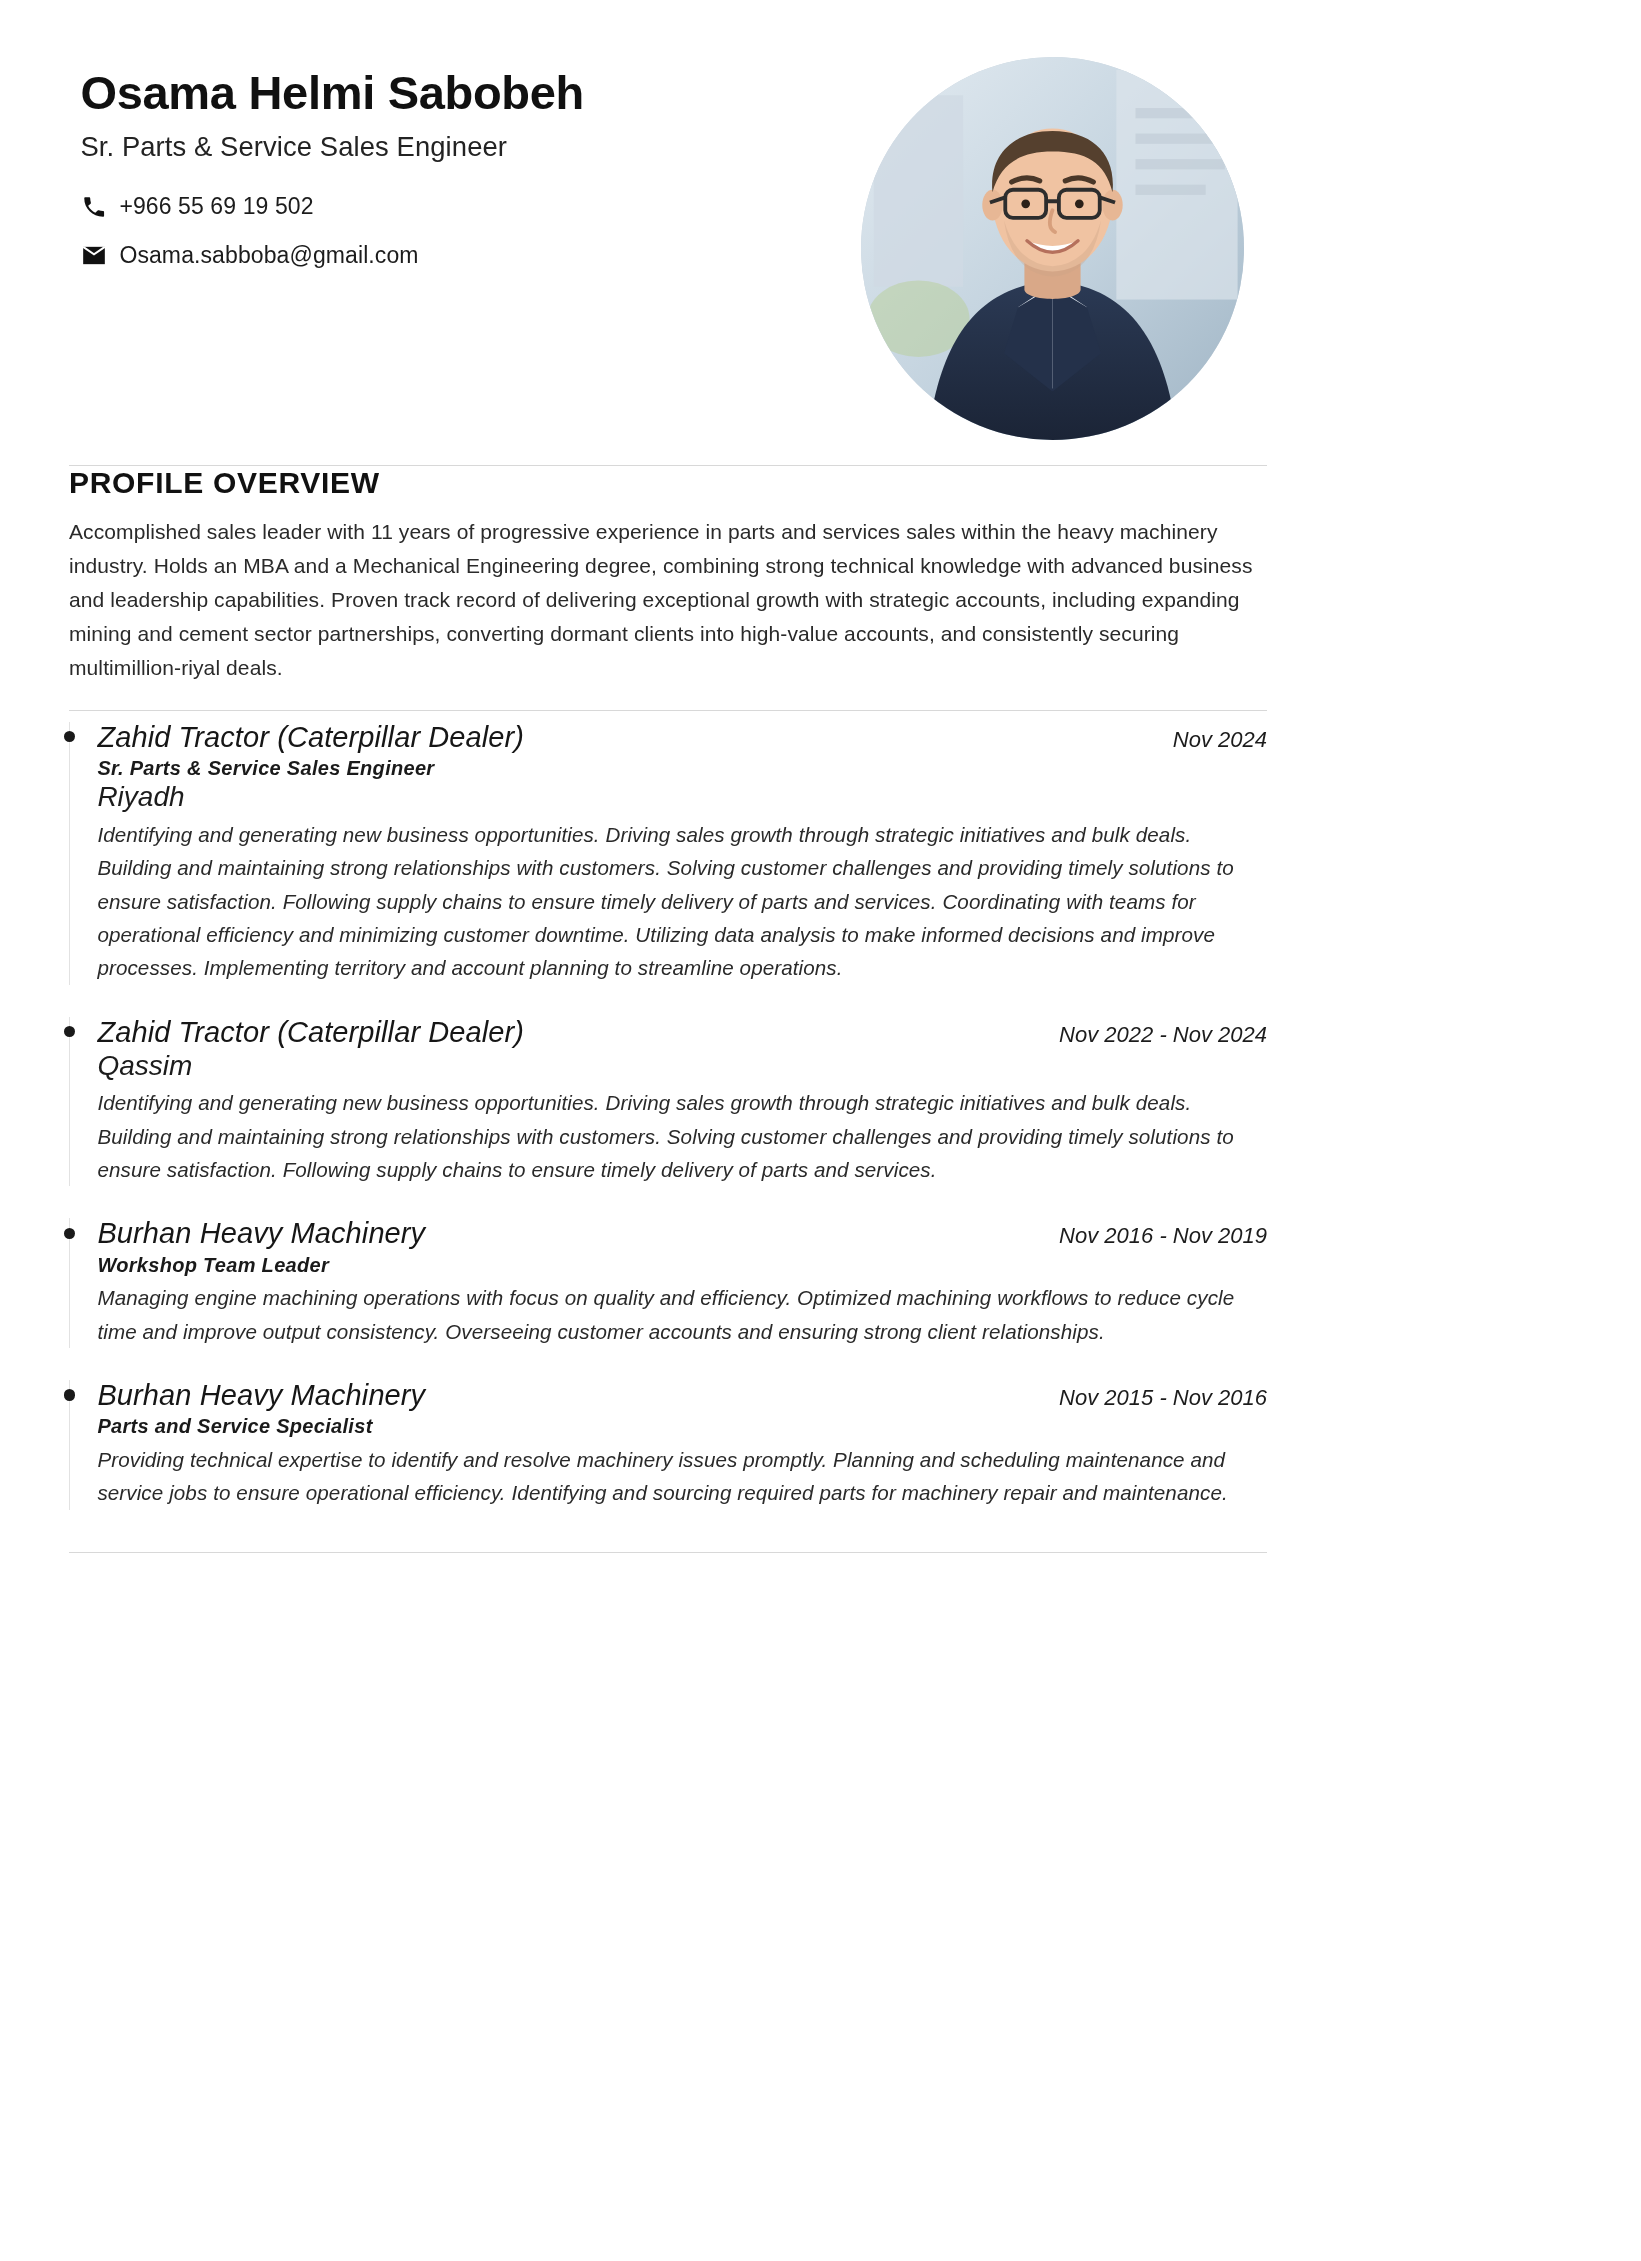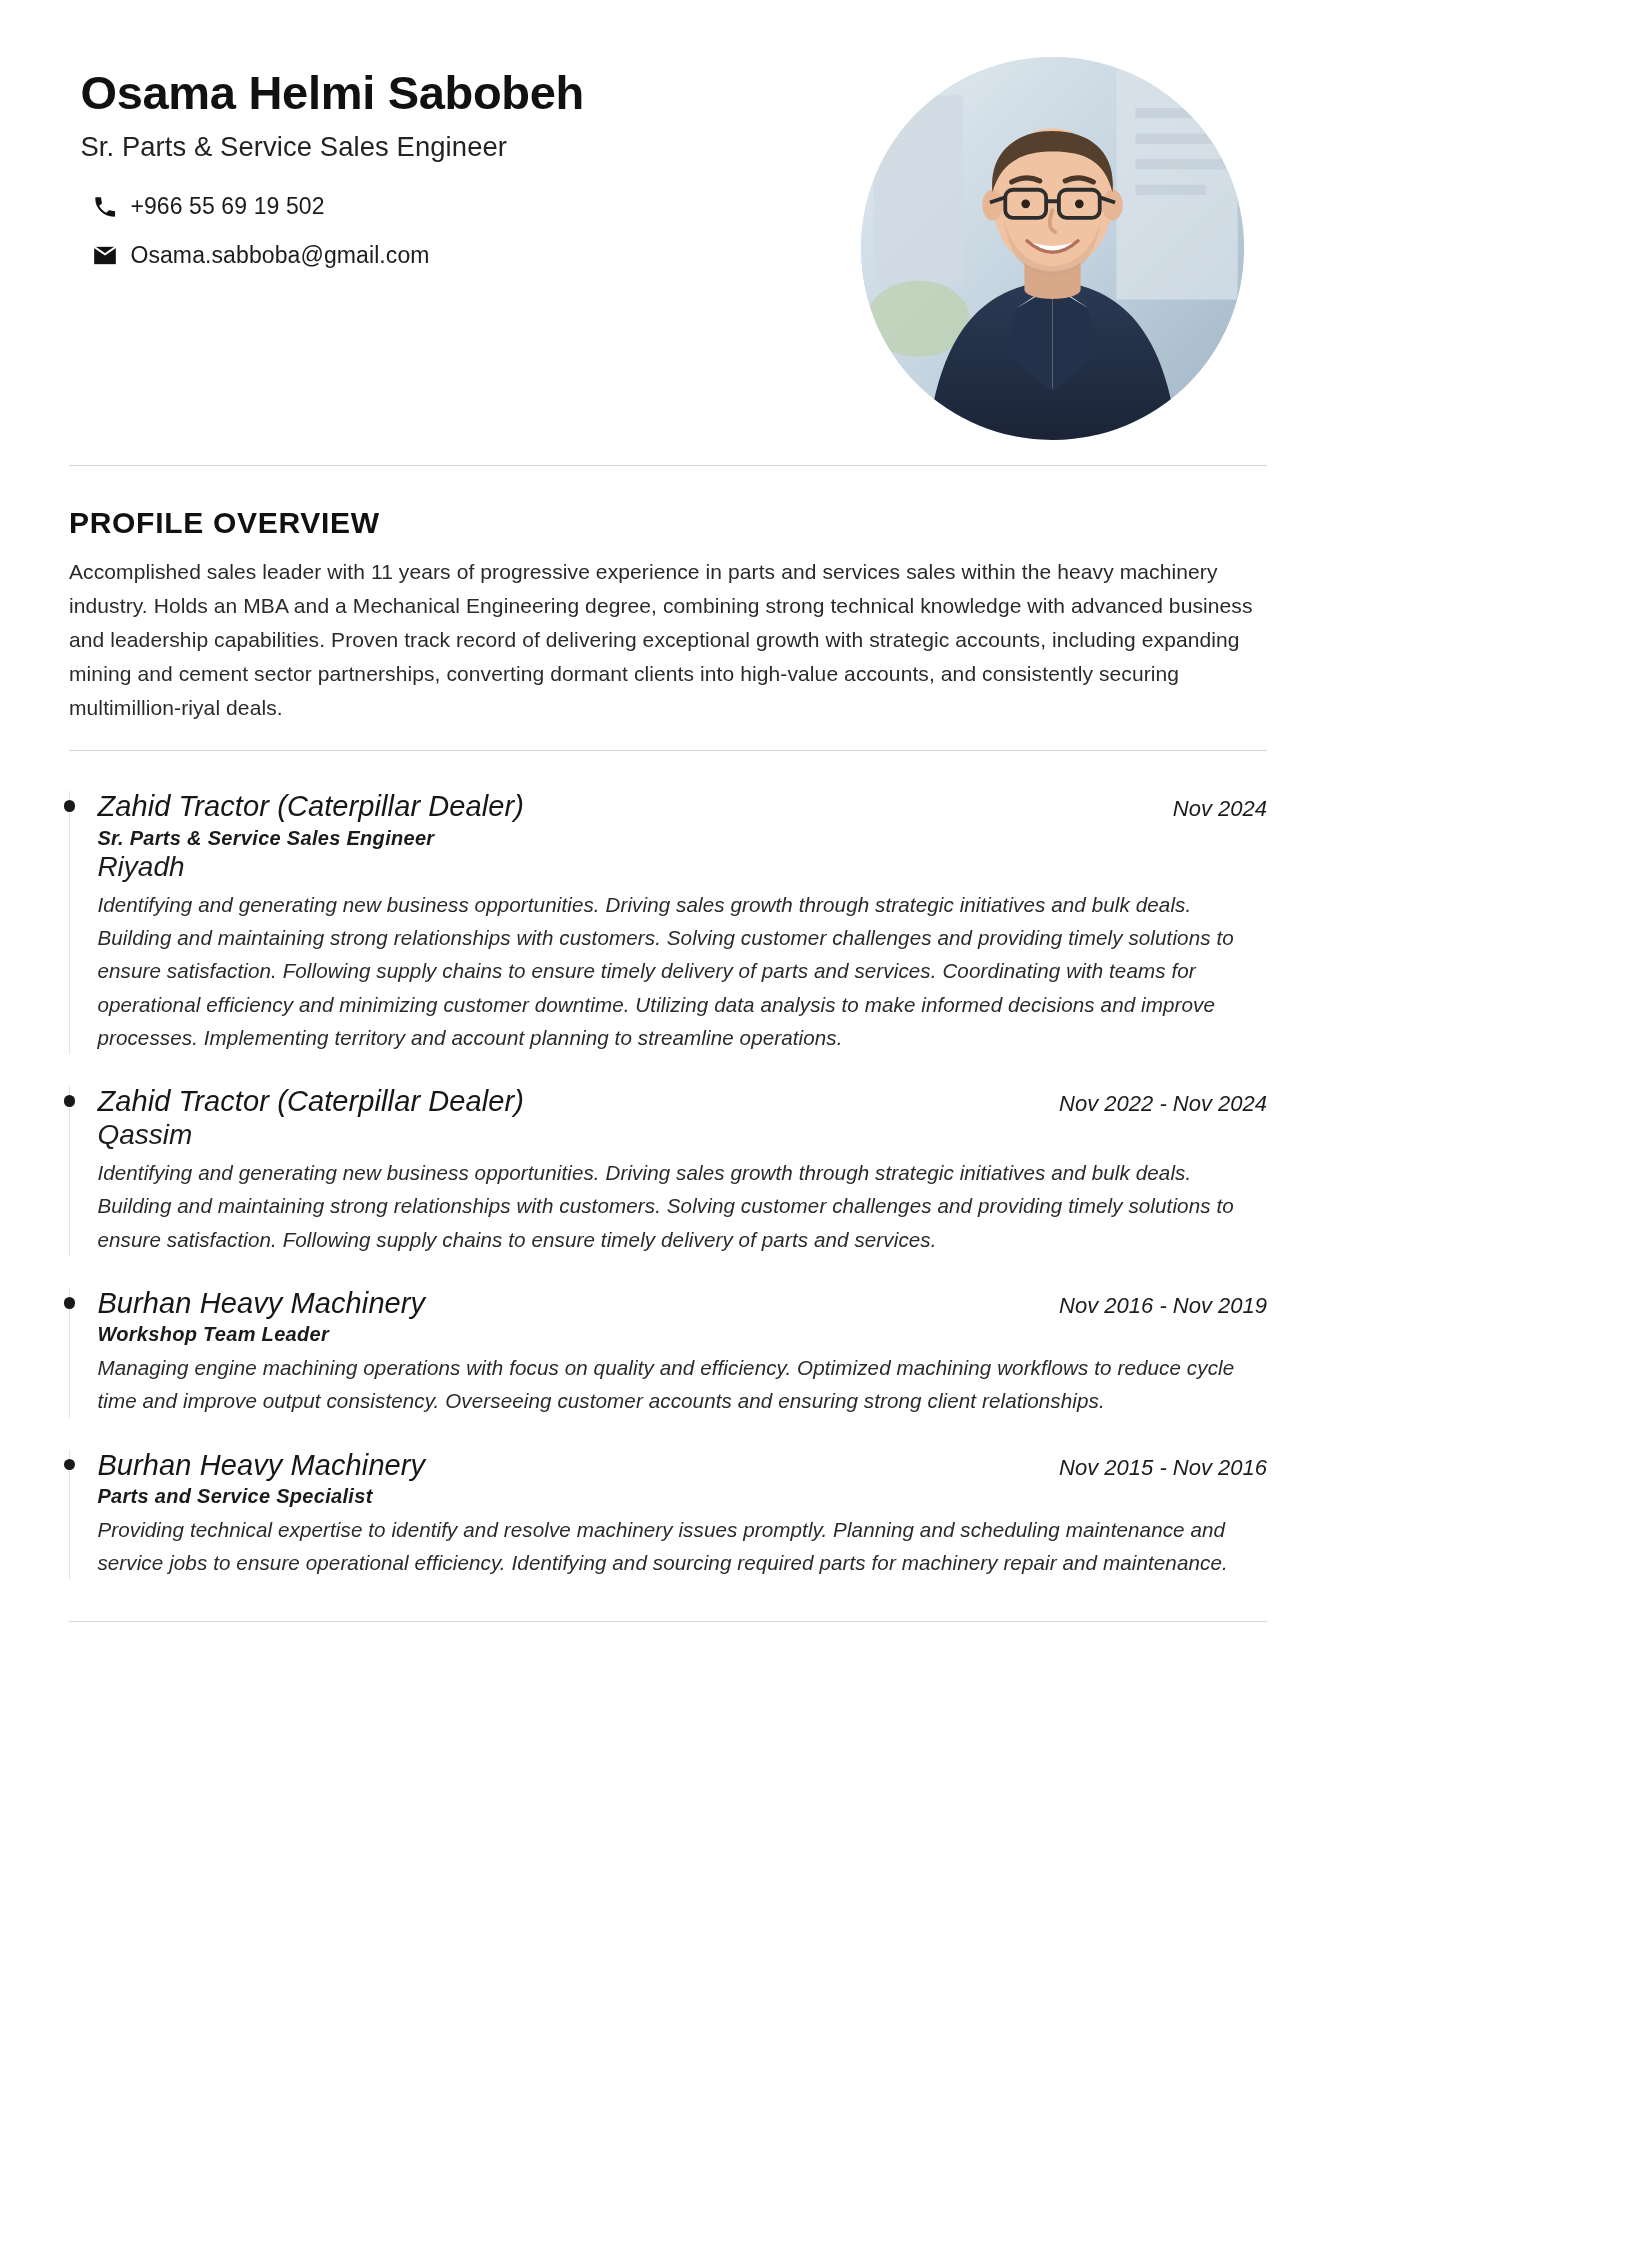--- a/index.html
+++ b/index.html
@@ -44,21 +44,21 @@
     color: #111111;
   }
   .job-title {
     font-size: 27.4px;
     font-weight: 400;
     color: #232323;
     margin: 0 0 30px 0;
     letter-spacing: 0.1px;
   }
   .contact-list {
-    margin: 12px;
+    margin: 1px;
     padding: 0;
     list-style: none;
     text-align: right;
   }
   .contact-item {
     display: flex;
     align-items: center;
     margin-bottom: 22px;
   }
   .contact-icon {
@@ -83,21 +83,20 @@
     margin-right: 23px;
     margin-top: 5.7px;
     position: relative;
     background: #c9d4dd;
     flex: 0 0 auto;
   }
   .photo-svg { display: block; width: 100%; height: 100%; }
 
   
   .section {
-    margin-top: 40px;
   }
   .section-title {
     font-size: 30px;
     font-weight: bold;
     letter-spacing: 0.7px;
     color: #111111;
     margin: 0 0 15px 0;
     text-transform: uppercase;
   }
   .divider {

